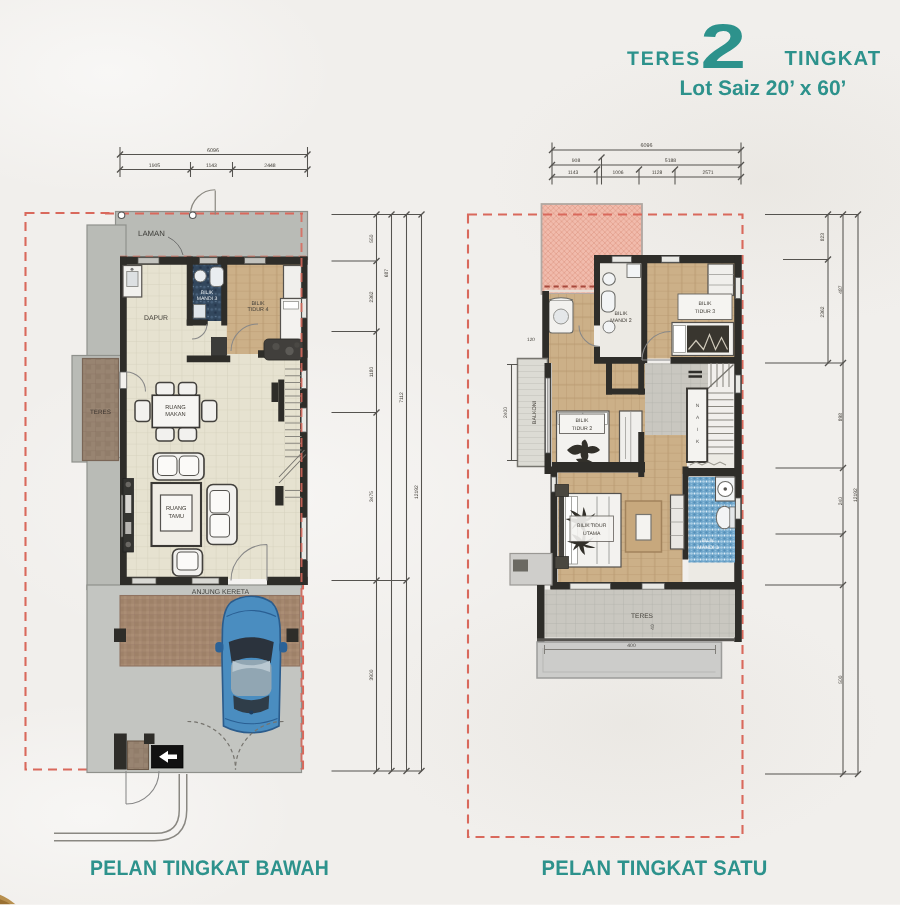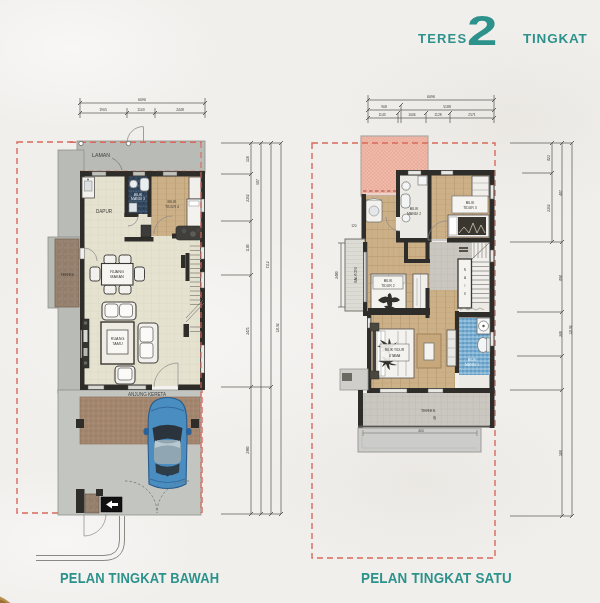--- a/index.html
+++ b/index.html
@@ -577,17 +577,18 @@
       </g>
     </g>
   </svg>
 
   <div class="t1" style="left:418px;top:32px;font-size:13px;letter-spacing:1.2px;">TERES</div>
 
   <div class="t1" style="left:467px;top:9.5px;font-size:42px;transform:scaleX(1.3);transform-origin:0 0;">2</div>
 
   <div class="t1" style="left:498px;top:31.7px;font-size:13.5px;letter-spacing:0.8px;margin-left:25px;">TINGKAT</div>
 
+  <div class="t1" style="left:453px;top:50.6px;font-size:14px;">Lot Saiz 20’ x 60’</div>
 
   <div class="t1" style="left:60px;top:570.9px;font-size:14px;letter-spacing:0.2px;transform:scaleX(0.925);transform-origin:0 0;">PELAN TINGKAT BAWAH</div>
 
   <div class="t1" style="left:361px;top:570.9px;font-size:14px;letter-spacing:0.2px;transform:scaleX(0.96);transform-origin:0 0;">PELAN TINGKAT SATU</div>
 </div>
 
 </body></html>

